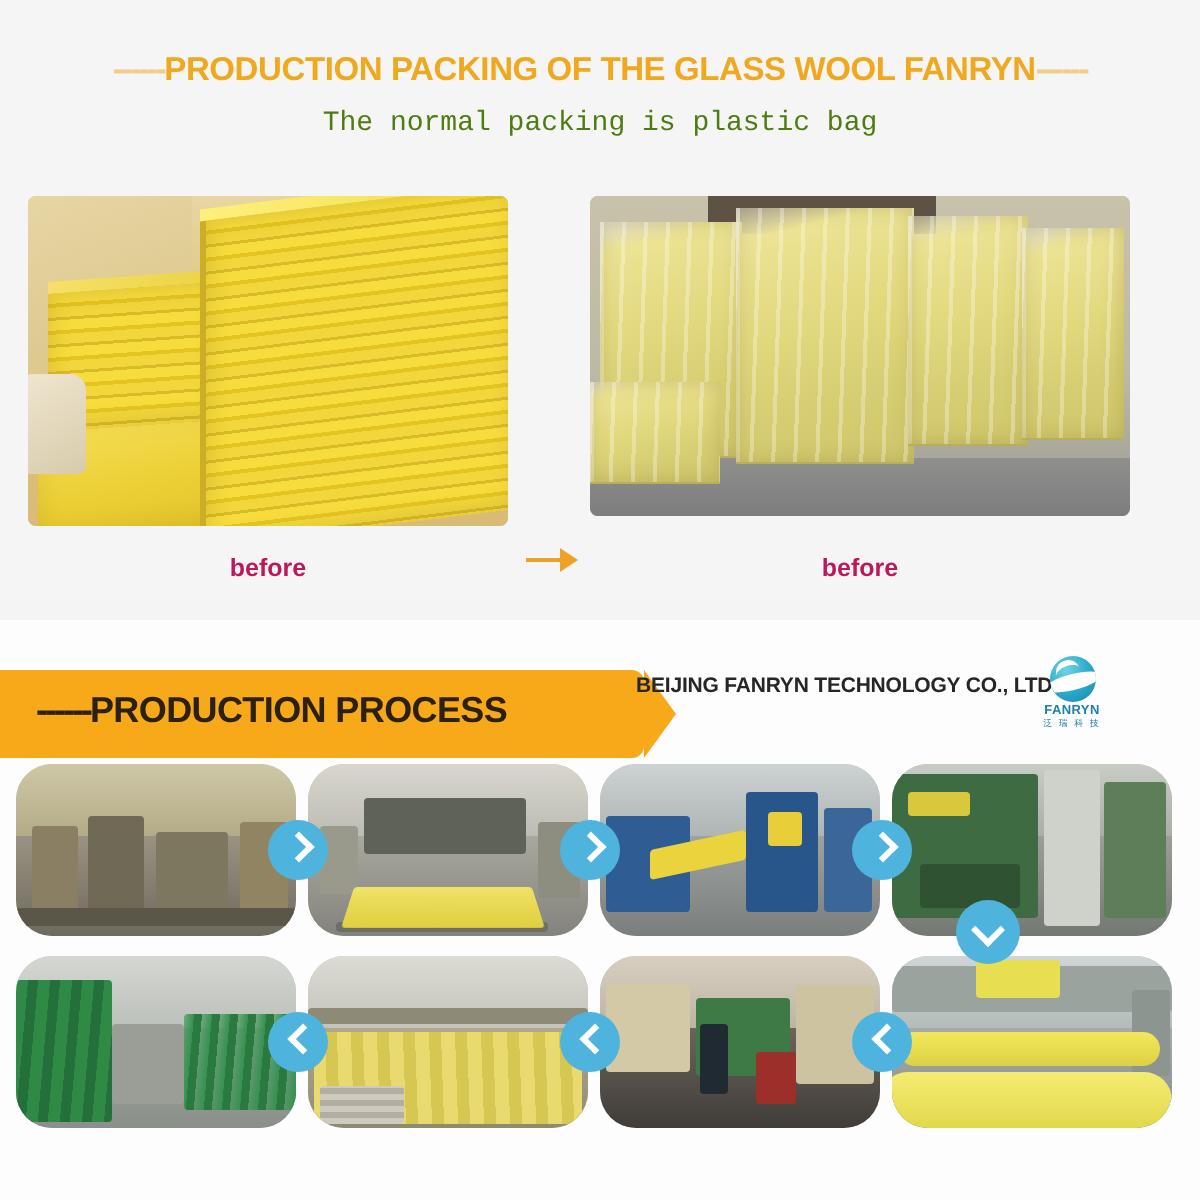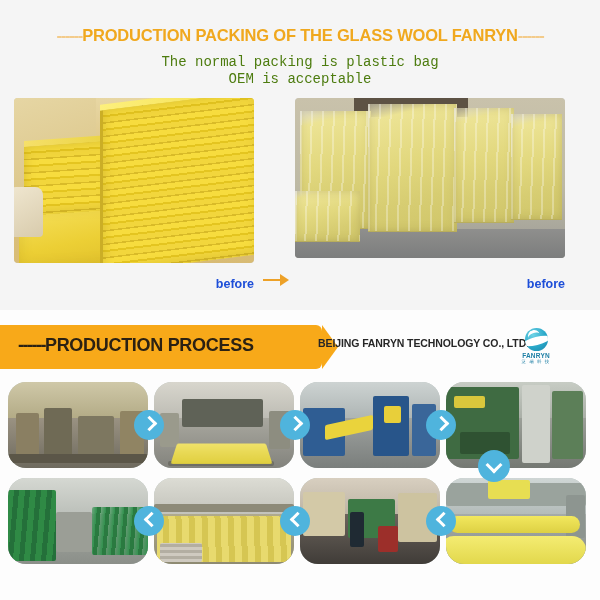--- a/index.html
+++ b/index.html
@@ -157,36 +157,36 @@
     border-top:6px solid transparent;
     border-bottom:6px solid transparent;
     border-left:9px solid #eda127;
   }
 
   .caption {
     position: absolute;
     top: 277px;
     font-size: 12.5px;
     font-weight: bold;
-    color: #1d4ed8;
-    text-align: right;
+    color: #be185d;
+    text-align: center;
   }
   .cap-before { left: 14px; width: 240px; }
   .cap-after  { left: 295px; width: 270px; }
 
   
   .process-section {
     position: absolute;
     top: 310px; left: 0;
     width: 600px; height: 290px;
     background: #fdfdfd;
   }
   .banner-wrap {
     position: absolute;
-    top: 15px; left: 0;
+    top: 25px; left: 0;
     width: 600px; height: 44px;
   }
   .banner {
     position: absolute;
     left: 0; top: 0;
     width: 322px; height: 44px;
     background: #f8a919;
     border-radius: 0 6px 6px 0;
   }
   .banner::after {
@@ -430,21 +430,20 @@
 <body>
 
 <div class="packing-section">
 
   <div class="packing-title">
     <span class="dash">------</span><span>PRODUCTION PACKING OF THE GLASS WOOL FANRYN</span><span class="dash">------</span>
   </div>
 
   <div class="packing-sub">
     <div>The normal packing is plastic bag</div>
-    <div>OEM is acceptable</div>
   </div>
 
   <div class="photo-row">
 
     <div class="photo photo-before">
       <div class="pb-bg"></div>
       <div class="pb-wall"></div>
       <div class="stack-low stack"></div>
       <div class="stack-mid-top"></div>
       <div class="stack stack-mid"></div>

